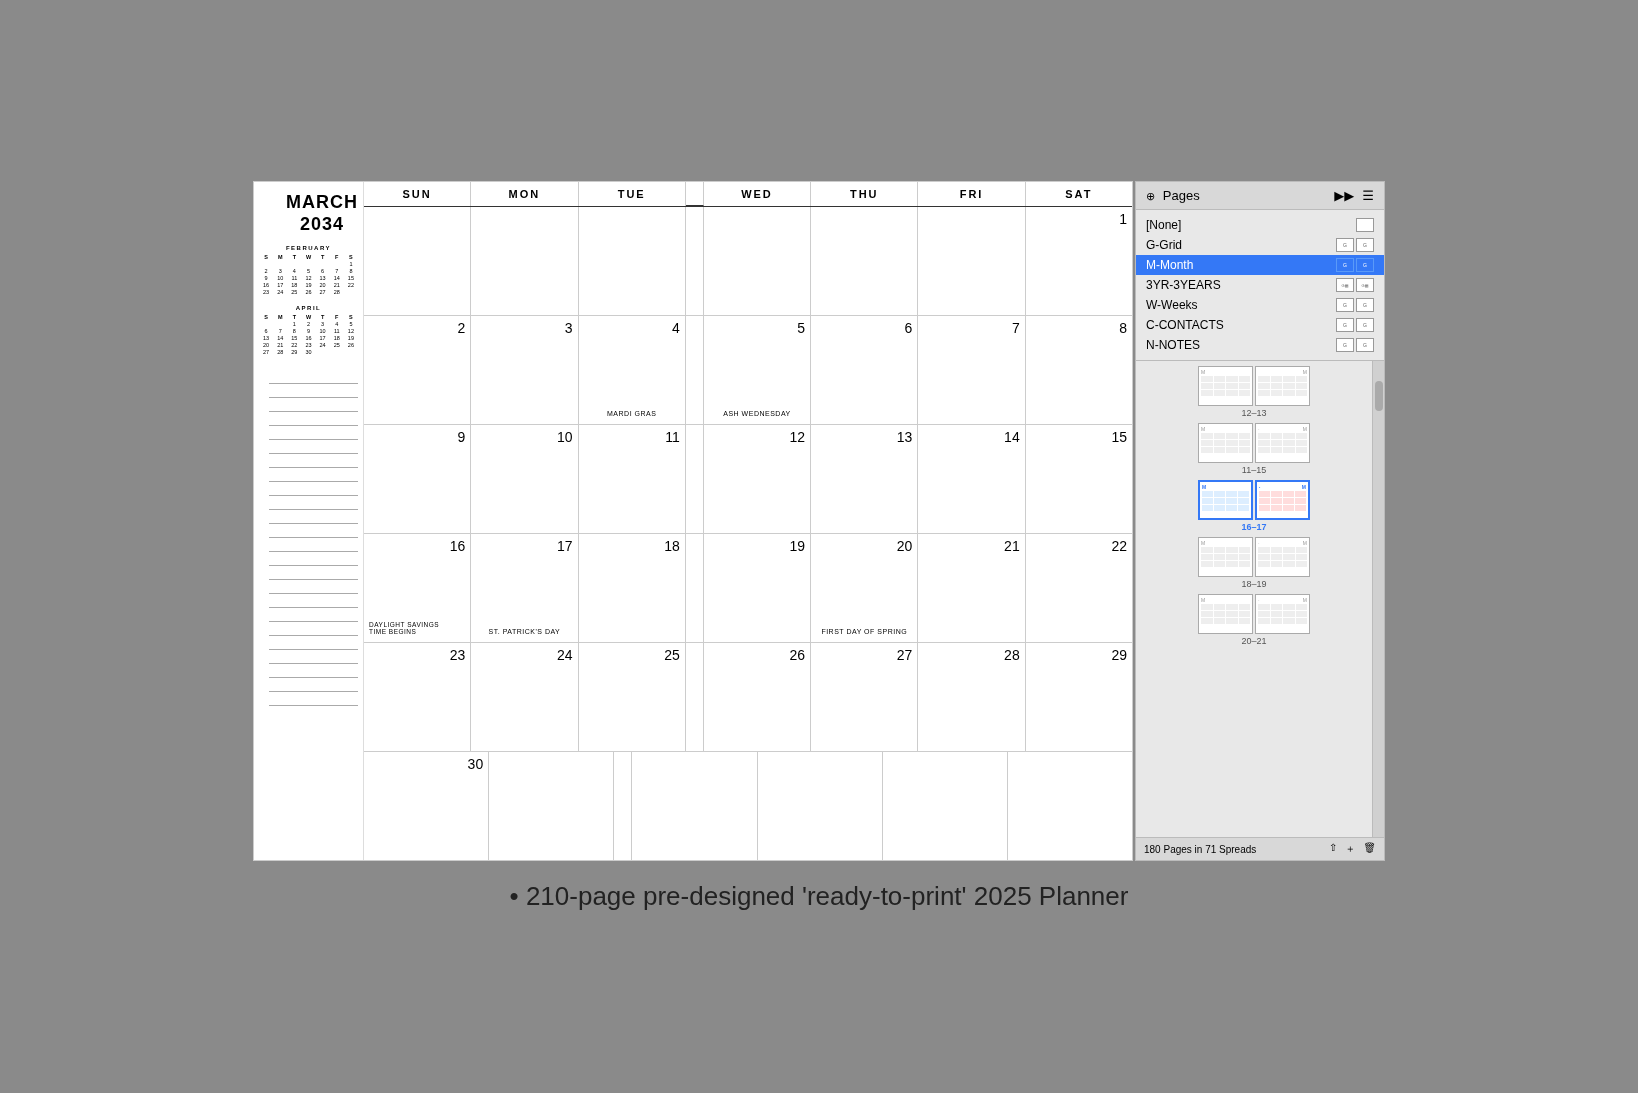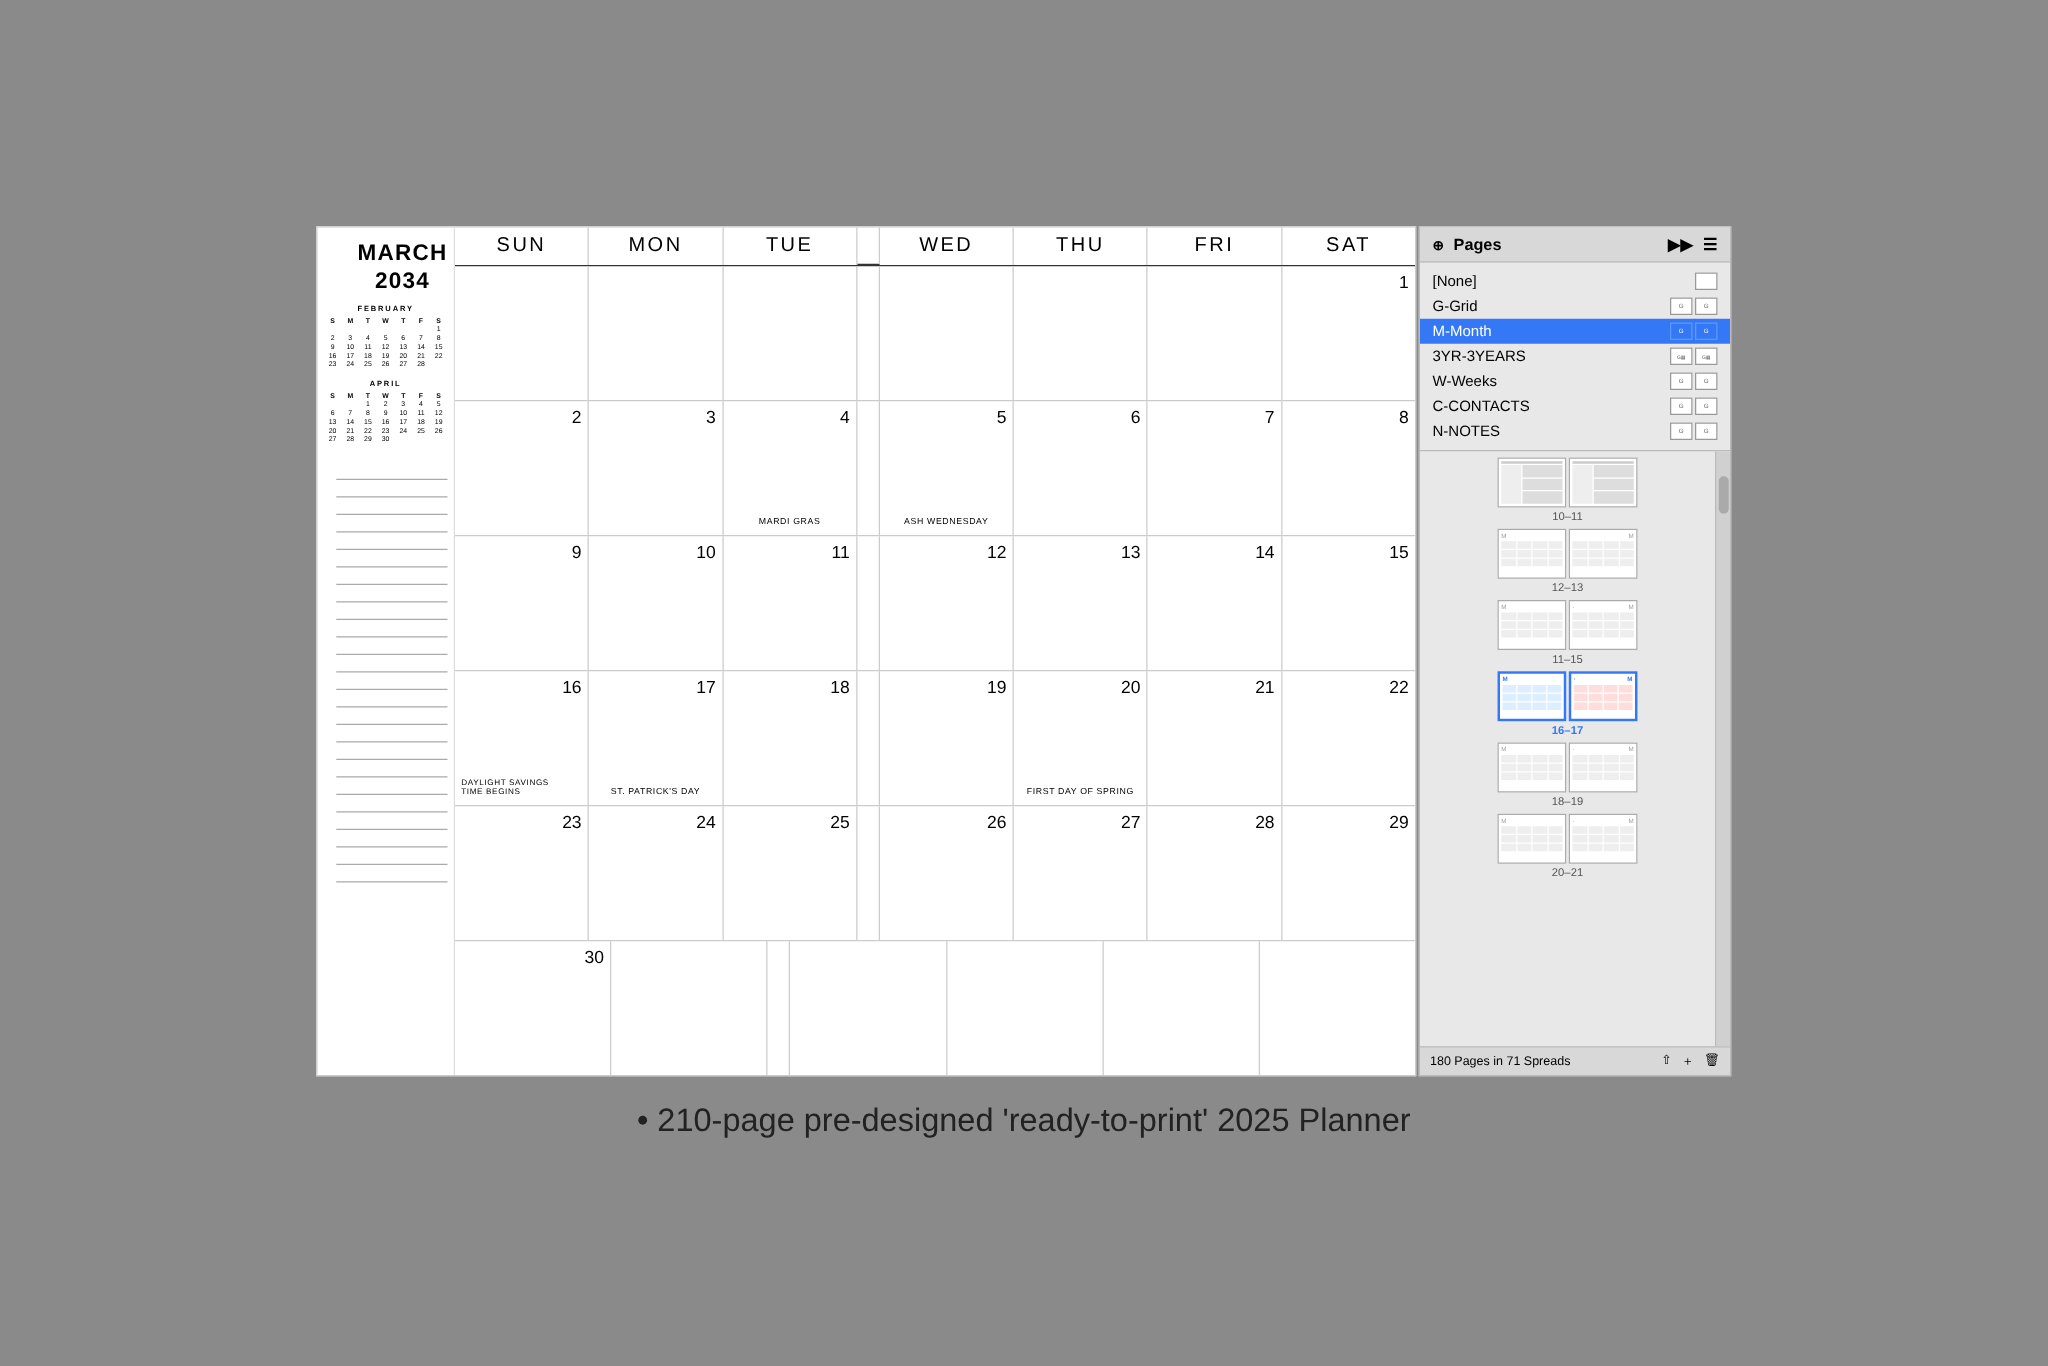--- a/index.html
+++ b/index.html
@@ -106,22 +106,22 @@
     }
 
     .cal-header {
       display: flex;
       border-bottom: 1.5px solid #333;
     }
 
     .cal-header-cell {
       flex: 1;
       text-align: center;
-      font-size: 16px;
-      font-weight: normal;
+      font-size: 11px;
+      font-weight: bold;
       letter-spacing: 2px;
       padding: 6px 0;
       border-right: 1px solid #ccc;
     }
 
     .cal-header-cell:last-child {
       border-right: none;
     }
 
     .cal-body {
@@ -181,21 +181,21 @@
     }
 
     .pages-header {
       display: flex;
       align-items: center;
       justify-content: space-between;
       padding: 6px 10px;
       background: #d8d8d8;
       border-bottom: 1px solid #bbb;
       font-size: 13px;
-      font-weight: bold;
+      font-weight: normal;
     }
 
     .pages-header-right {
       display: flex;
       gap: 8px;
     }
 
     .pages-list {
       padding: 5px 0;
       border-bottom: 1px solid #bbb;
@@ -689,47 +689,20 @@
         <div class="page-thumb-pair">
           <div class="page-thumb">G</div>
           <div class="page-thumb">G</div>
         </div>
       </div>
     </div>
 
     <div style="display:flex; flex:1; overflow:hidden;">
       <div class="spreads-area">
 
-        <div class="spread-item">
-          <div style="display:flex; gap:2px; align-items:center;">
-            <div style="width:55px; height:40px; border:1px solid #aaa; background:white; padding:2px; display:flex; flex-direction:column; gap:1px;">
-              <div style="height:2px; background:#ccc; width:100%;"></div>
-              <div style="display:flex; gap:1px; flex:1;">
-                <div style="flex:1; background:#eee;"></div>
-                <div style="flex:2; display:flex; flex-direction:column; gap:1px;">
-                  <div style="flex:1; background:#ddd;"></div>
-                  <div style="flex:1; background:#ddd;"></div>
-                  <div style="flex:1; background:#ddd;"></div>
-                </div>
-              </div>
-            </div>
-            <div style="width:55px; height:40px; border:1px solid #aaa; background:white; padding:2px; display:flex; flex-direction:column; gap:1px;">
-              <div style="height:2px; background:#ccc; width:100%;"></div>
-              <div style="display:flex; gap:1px; flex:1;">
-                <div style="flex:1; background:#eee;"></div>
-                <div style="flex:2; display:flex; flex-direction:column; gap:1px;">
-                  <div style="flex:1; background:#ddd;"></div>
-                  <div style="flex:1; background:#ddd;"></div>
-                  <div style="flex:1; background:#ddd;"></div>
-                </div>
-              </div>
-            </div>
-          </div>
-          <div class="spread-label">10–11</div>
-        </div>
 
         <div class="spread-item">
           <div style="display:flex; gap:2px;">
             <div style="width:55px; height:40px; border:1px solid #aaa; background:white; padding:2px;">
               <div style="font-size:5px; color:#999; text-align:left;">M</div>
               <div style="display:grid; grid-template-columns:1fr 1fr 1fr 1fr; gap:1px; margin-top:1px;">
                 <div style="height:6px; background:#eee;"></div>
                   <div style="height:6px; background:#eee;"></div>
                   <div style="height:6px; background:#eee;"></div>
                   <div style="height:6px; background:#eee;"></div>

